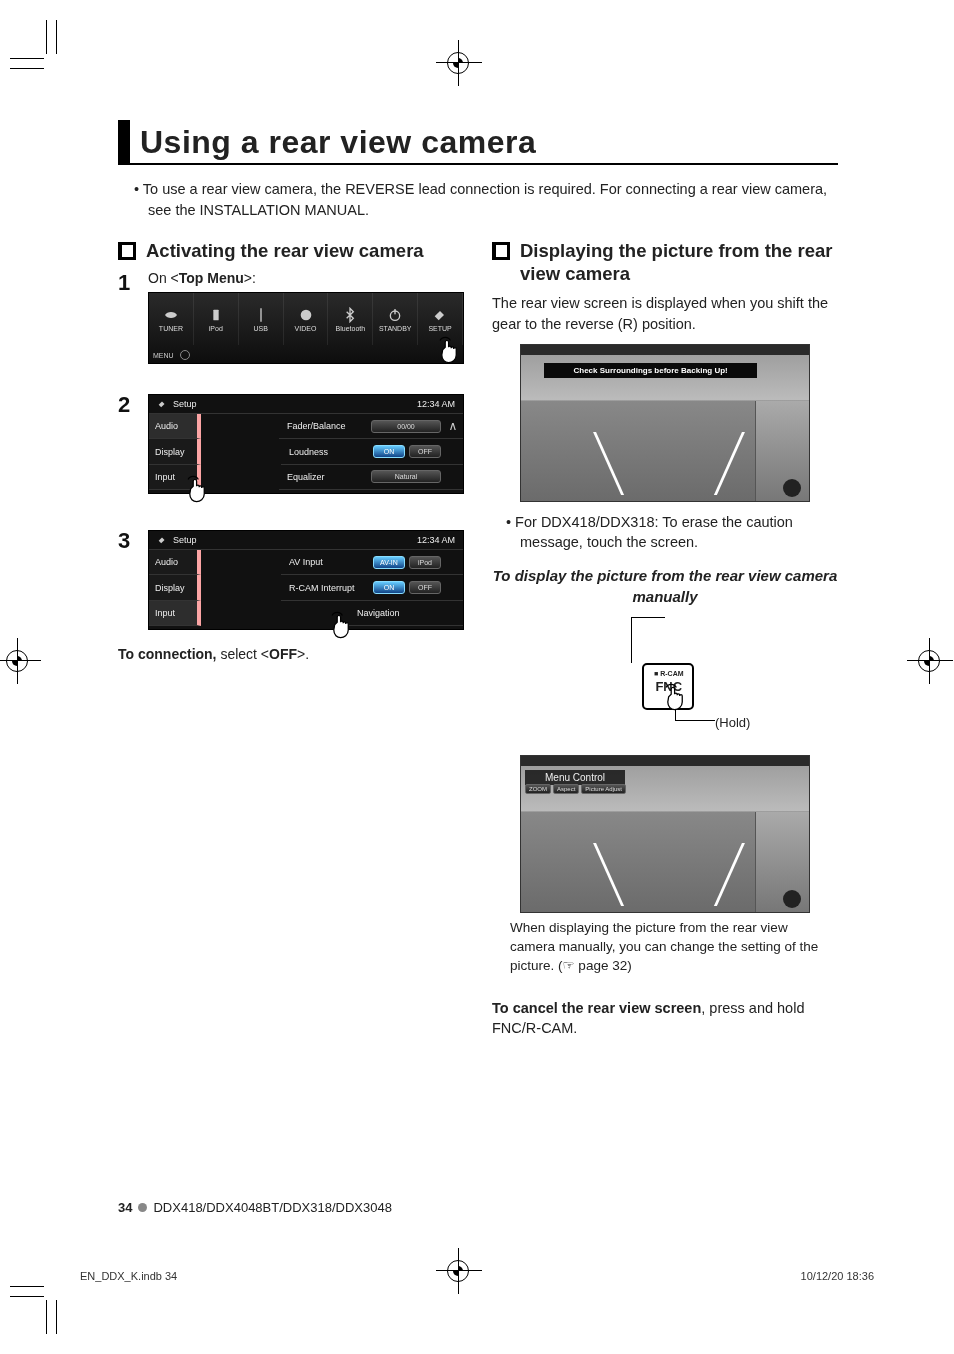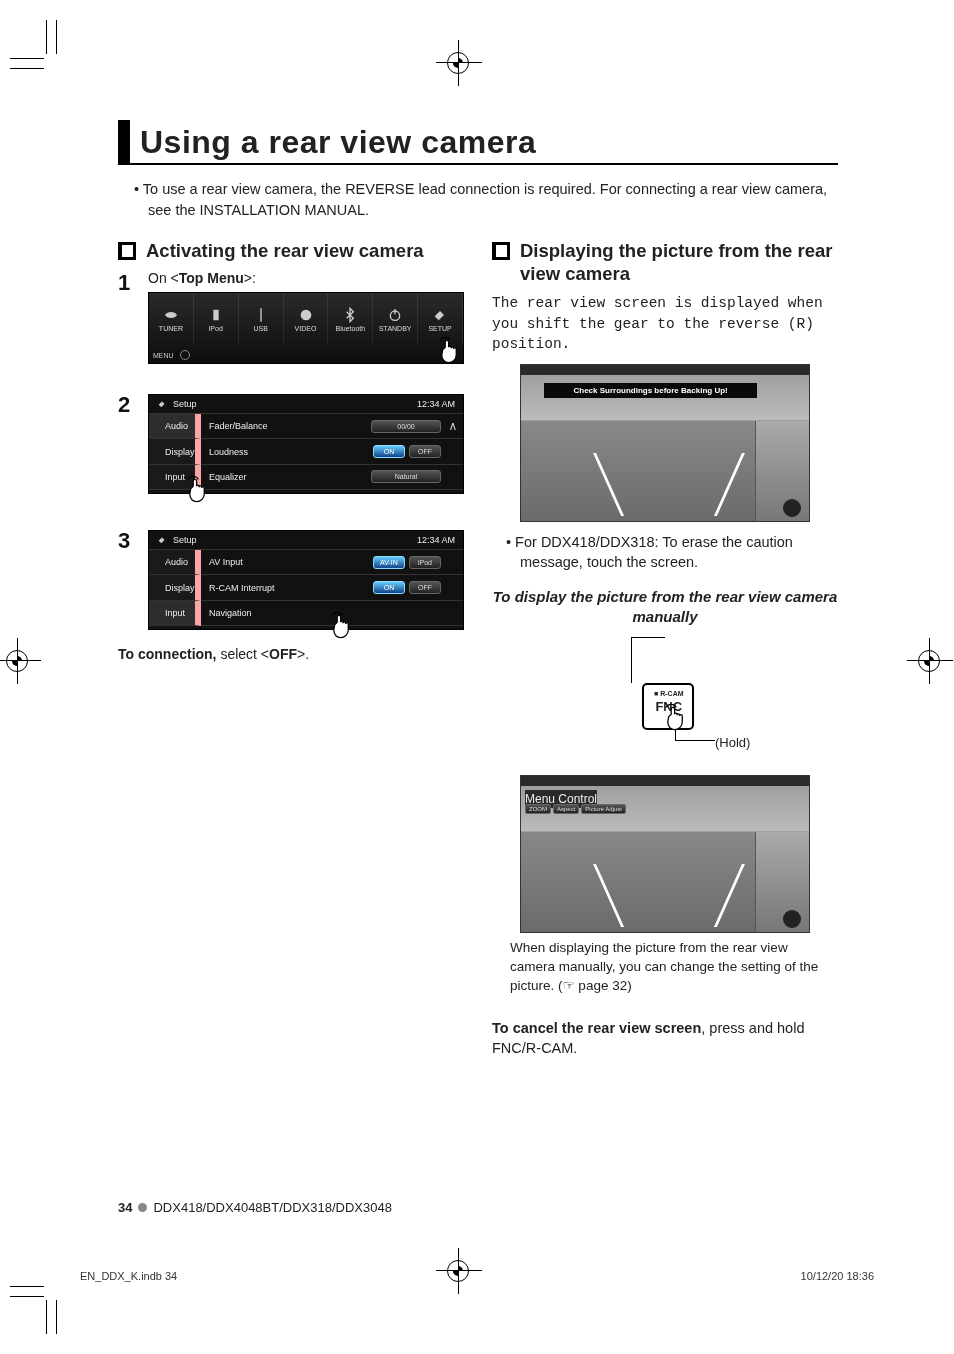--- a/index.html
+++ b/index.html
@@ -92,42 +92,42 @@
     margin-top: 2px; font-size: 9px; height: 100px;
   }
   .setup-header {
     display:flex; justify-content:space-between; align-items:center;
     padding: 4px 8px; border-bottom: 1px solid #333;
   }
   .setup-header .left { display:flex; align-items:center; gap:6px; }
   .setup-header .left svg { width:10px;height:10px;fill:#ccc;}
   .setup-body { display:flex; height: calc(100% - 22px); }
   .setup-tabs { width: 52px; display:flex; flex-direction:column; }
-  .setup-tab { flex:1; display:flex; align-items:center; padding-left:16px; border-bottom:1px solid #333; border-right:6px solid #fca5a5; background:#1a1a1a;}
+  .setup-tab { flex:1; display:flex; align-items:center; padding-left:6px; border-bottom:1px solid #333; border-right:4px solid #fca5a5; background:#1a1a1a;}
   .setup-tab.active { background:#2d2d2d; }
-  .setup-rows { flex:1; display:flex; flex-direction:column; }
+  .setup-rows { flex:1; display:flex; flex-direction:column;align-items:flex-end; }
   .setup-row { flex:1; display:flex; align-items:center; border-bottom:1px solid #333; }
   .setup-row .label { width: 92px; padding-left:8px; }
   .setup-row .val { flex:1; display:flex; gap:4px; justify-content:flex-end; padding-right:22px; }
   .pill {
     min-width: 44px; text-align:center; padding:2px 6px; font-size:7px;
     background: linear-gradient(#555,#222); border:1px solid #666; border-radius:3px; color:#ddd;
   }
   .pill.sel { background: linear-gradient(#6cf,#148); border-color:#8df; color:#fff;}
   .pill.wide { min-width: 70px; }
   .pill.half { min-width: 32px; }
   .setup .scroll { position:absolute; right:2px; top:24px; bottom:2px; width:16px;
     display:flex; flex-direction:column; justify-content:space-between; align-items:center;}
   .setup .scroll .arr { color:#ccc; font-size:12px; }
   .hand-abs { position:absolute; }
 
   .deact { font-size: 14px; margin-top: 16px; }
 
   
-  .rpara { font-size: 14.5px; line-height: 1.4; margin-bottom: 10px; font-family: Liberation Mono, monospace; }
+  .rpara { font-size: 14.5px; line-height: 1.4; margin-bottom: 10px; }
   .bullet { font-size: 14.5px; line-height:1.4; padding-left:28px; text-indent:-14px; margin: 10px 0 14px 0;}
   .bullet::before{content:"•  ";}
   .sub-i { font-style: italic; font-weight: 700; font-size: 15px; line-height:1.35; margin-bottom:8px;text-align:center;}
 
   
   .camimg {
     margin: 0 auto 4px auto; width: 290px; height: 158px; position:relative;
     background: linear-gradient(#999 0%, #bbb 35%, #888 36%, #6b6b6b 100%);
     border:1px solid #333;
   }
@@ -136,22 +136,22 @@
   .camimg .wheel { position:absolute; right:8px; bottom:4px; width:18px;height:18px;border-radius:50%;background:#222;}
   .camimg .lane { position:absolute; bottom:6px; top:56%; border-left:3px solid #fff; }
   .camimg .lane.l { left:30%; transform: skewX(24deg);}
   .camimg .lane.r { left:72%; transform: skewX(-24deg);}
   .camimg .banner {
     position:absolute; left:8%; right:18%; top:18px; text-align:center;
     background:#0a0a0a; color:#fff; font-size:8px; padding:3px 6px; font-weight:700;
   }
   .camimg .topstrip{position:absolute;left:0;right:0;top:0;height:10px;background:#2a2a2a;}
   .camimg .menubar{
-    position:absolute;left:4px;top:14px;color:#eee;font-size:12px;
-    background:rgba(20,20,20,.85); padding:2px 0;
+    position:absolute;left:4px;top:14px;color:#eee;font-size:10px;
+    background:rgba(20,20,20,.85); padding:2px 20px;
   }
   .camimg .pillbar{position:absolute;left:4px;top:28px;display:flex;gap:2px;}
   .camimg .pillbar .p{font-size:6px;background:linear-gradient(#555,#222);color:#ddd;border:1px solid #666;border-radius:2px;padding:1px 3px;}
 
   
   .fnc-wrap { width: 200px; margin: 10px auto 4px auto; position:relative; height:120px;}
   .fnc-box {
     position:absolute; left:77px; top:46px;
     border:2px solid #000; border-radius:5px; padding:5px 8px 14px 10px;
     font-weight:800; font-size:13px; text-align:center;

